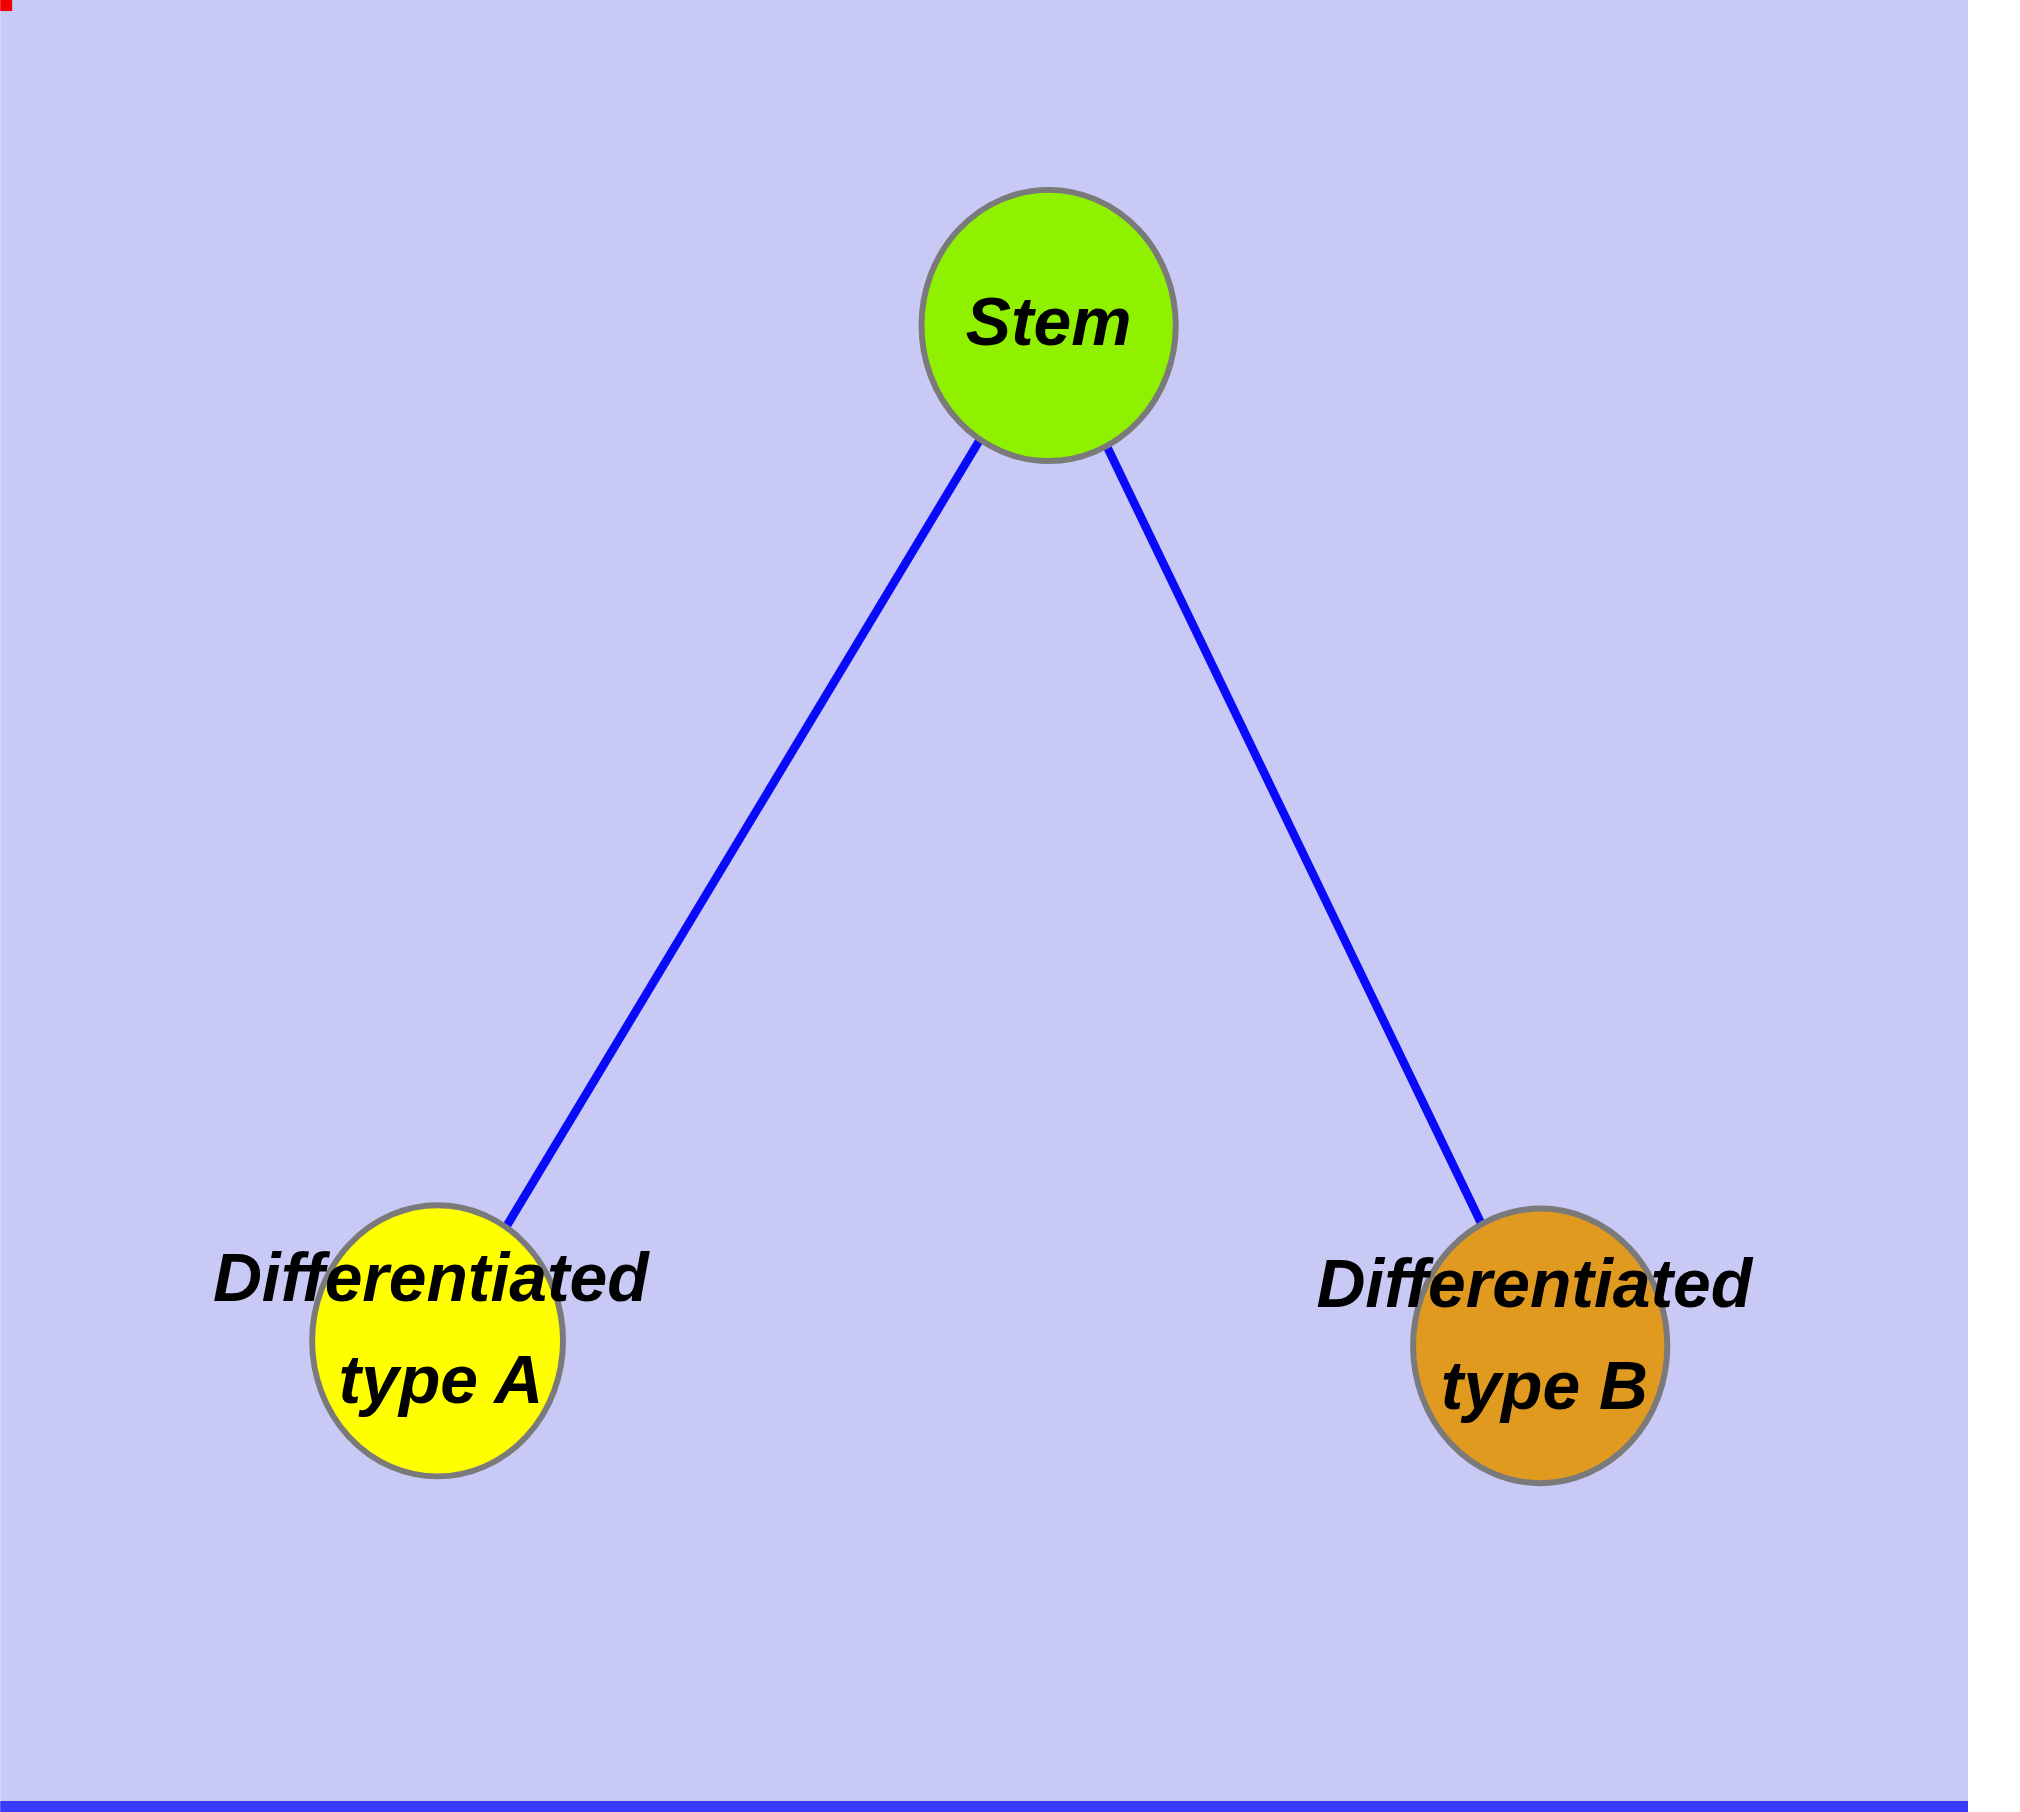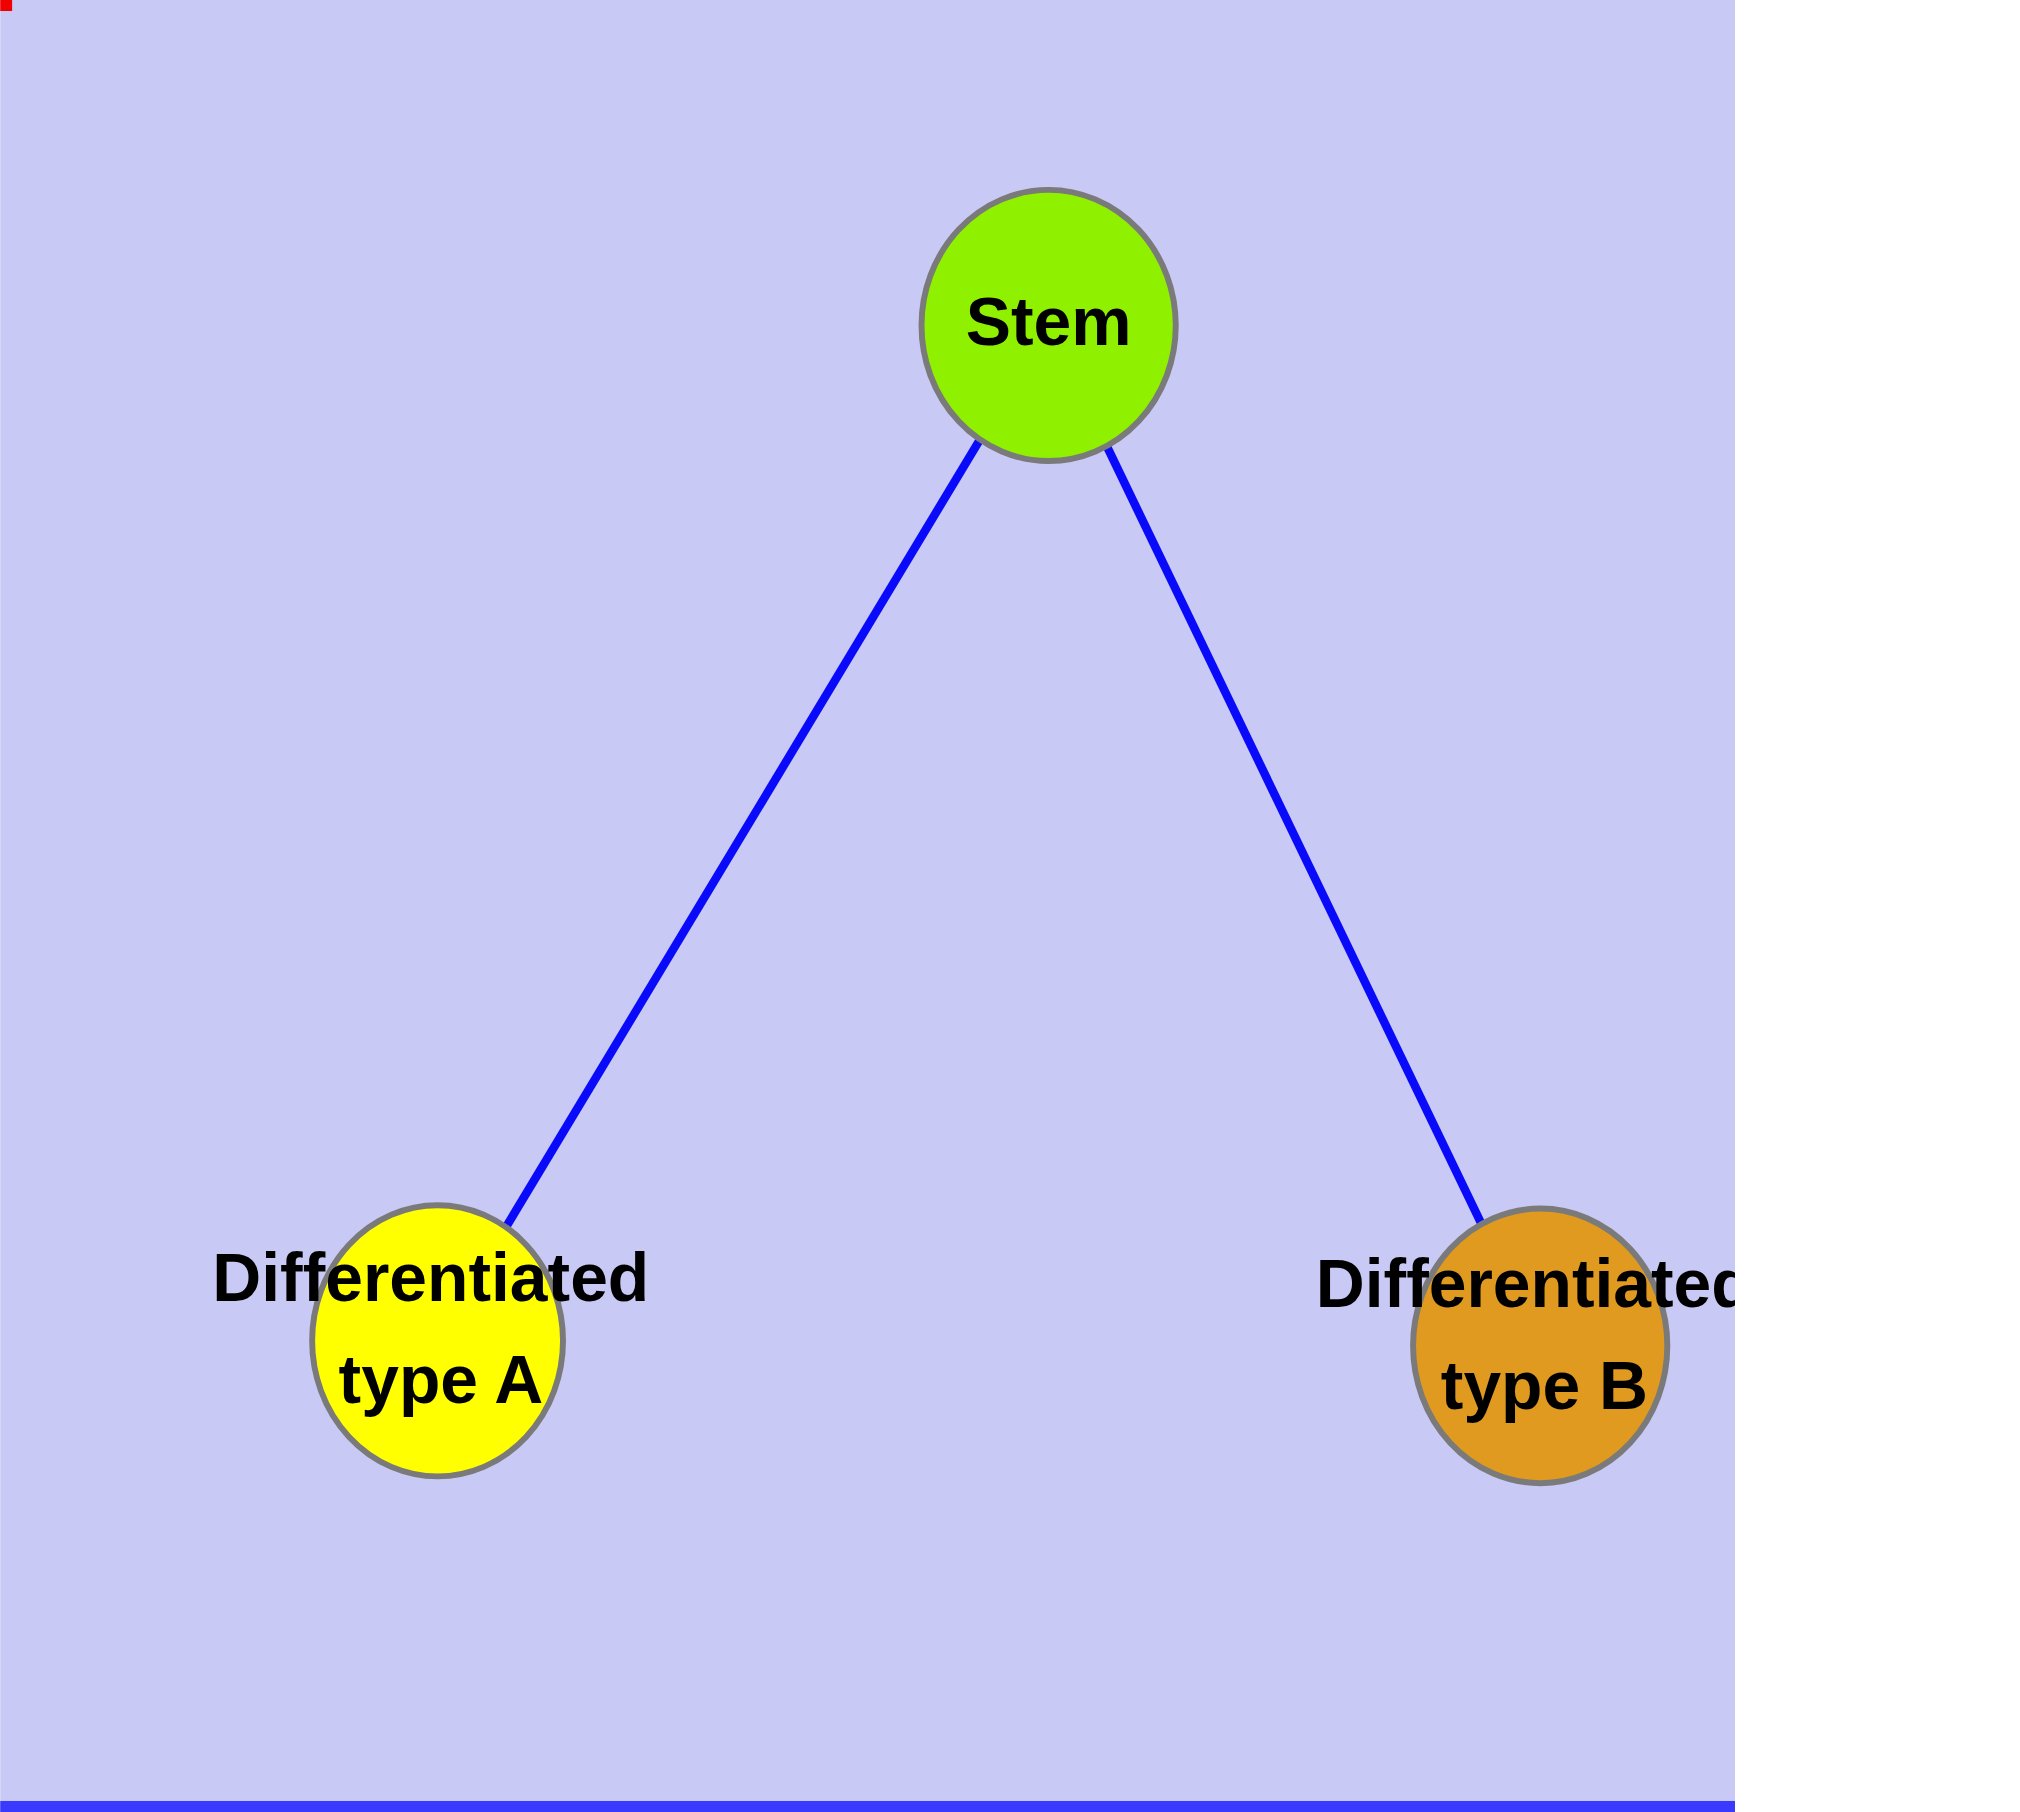--- a/index.html
+++ b/index.html
@@ -1,23 +1,24 @@
 <!DOCTYPE html>
 <html style="font-size:13.6px"><head>
 <meta charset="utf-8">
 <style>
   html, body {
     margin: 0;
     padding: 0;
     background: #ffffff;
   }
   .canvas-wrap {
-    width: 1735px;
+    width: 1968px;
     height: 1812px;
     overflow: hidden;
+    font-style: italic;
   }
   svg {
     display: block;
   }
   .node-shape {
     stroke-width: 7px;
   }
   .edge-line {
     stroke-width: 10px;
     fill: none;

